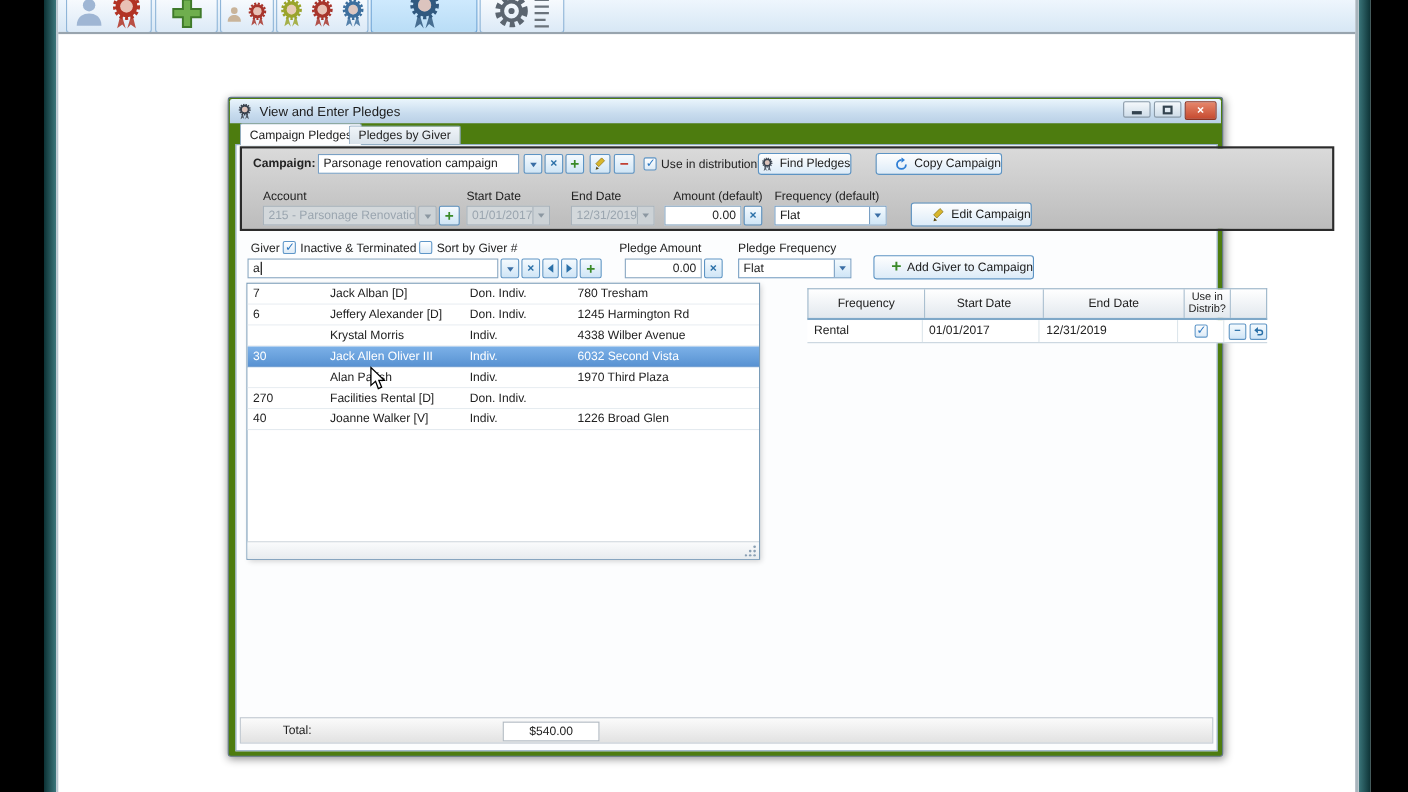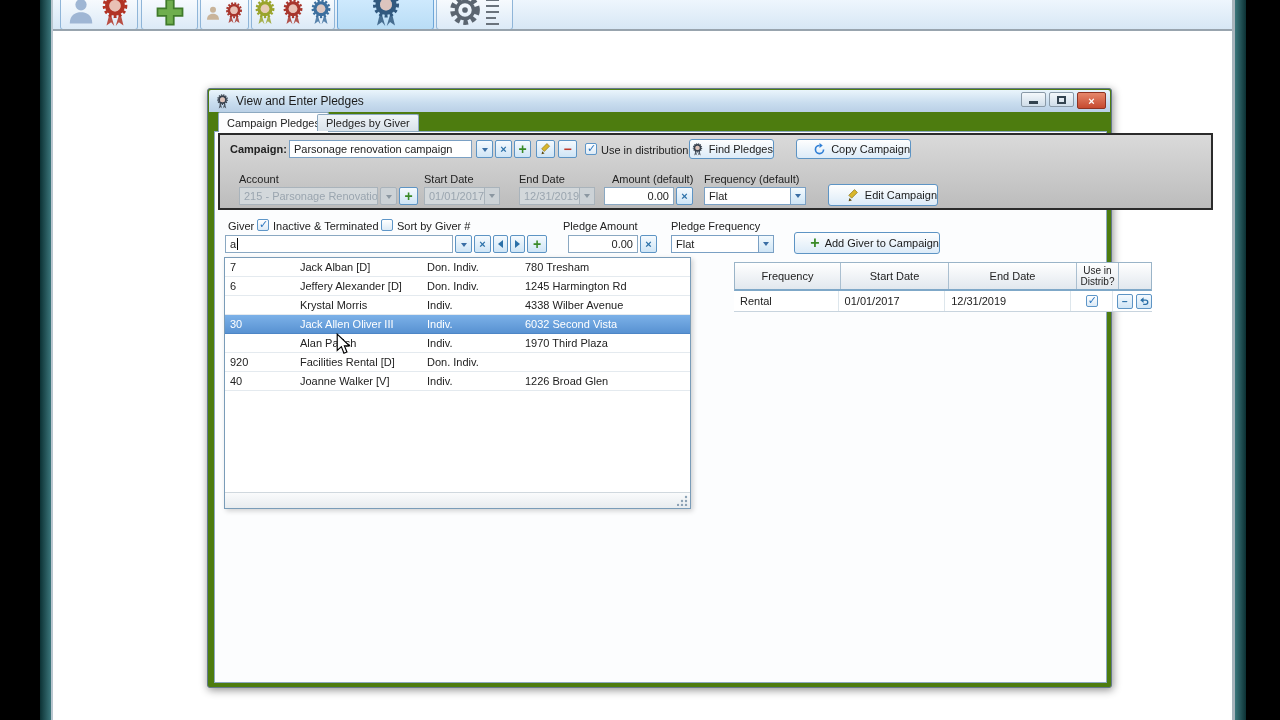--- a/index.html
+++ b/index.html
@@ -403,21 +403,21 @@
                 <div class="gcell c2">Indiv.</div>
                 <div class="gcell c3">6032 Second Vista</div>
               </div>
               <div class="grow">
                 <div class="gcell c0"></div>
                 <div class="gcell c1">Alan Parish</div>
                 <div class="gcell c2">Indiv.</div>
                 <div class="gcell c3">1970 Third Plaza</div>
               </div>
               <div class="grow">
-                <div class="gcell c0">920</div>
+                <div class="gcell c0">270</div>
                 <div class="gcell c1">Facilities Rental [D]</div>
                 <div class="gcell c2">Don. Indiv.</div>
                 <div class="gcell c3"></div>
               </div>
               <div class="grow">
                 <div class="gcell c0">40</div>
                 <div class="gcell c1">Joanne Walker [V]</div>
                 <div class="gcell c2">Indiv.</div>
                 <div class="gcell c3">1226 Broad Glen</div>
               </div>
@@ -429,20 +429,26 @@
                   <circle cx="9" cy="6" r="1.2"></circle>
                   <circle cx="5" cy="6" r="1.2"></circle>
                   <circle cx="9" cy="10" r="1.2"></circle>
                   <circle cx="5" cy="10" r="1.2"></circle>
                   <circle cx="1" cy="10" r="1.2"></circle>
                 </g>
             </svg>
           </div>
         </div>
 
+        <div class="totalbar">
+          <span class="lbl" style="left:38px;top:5px;">Total:</span>
+          <div class="totalbox">
+            <span>$540.00</span>
+          </div>
+        </div>
 
       </div>
     </div>
   </div>
 
   <svg class="cursor" width="20" height="22" viewBox="0 0 12 19">
     <path d="M1 1 L1 15 L4.6 11.8 L6.8 17.5 L9.4 16.4 L7.2 11 L11.5 11 Z" fill="#fff" stroke="#000" stroke-width="1"></path>
   </svg>
 </div>
 

